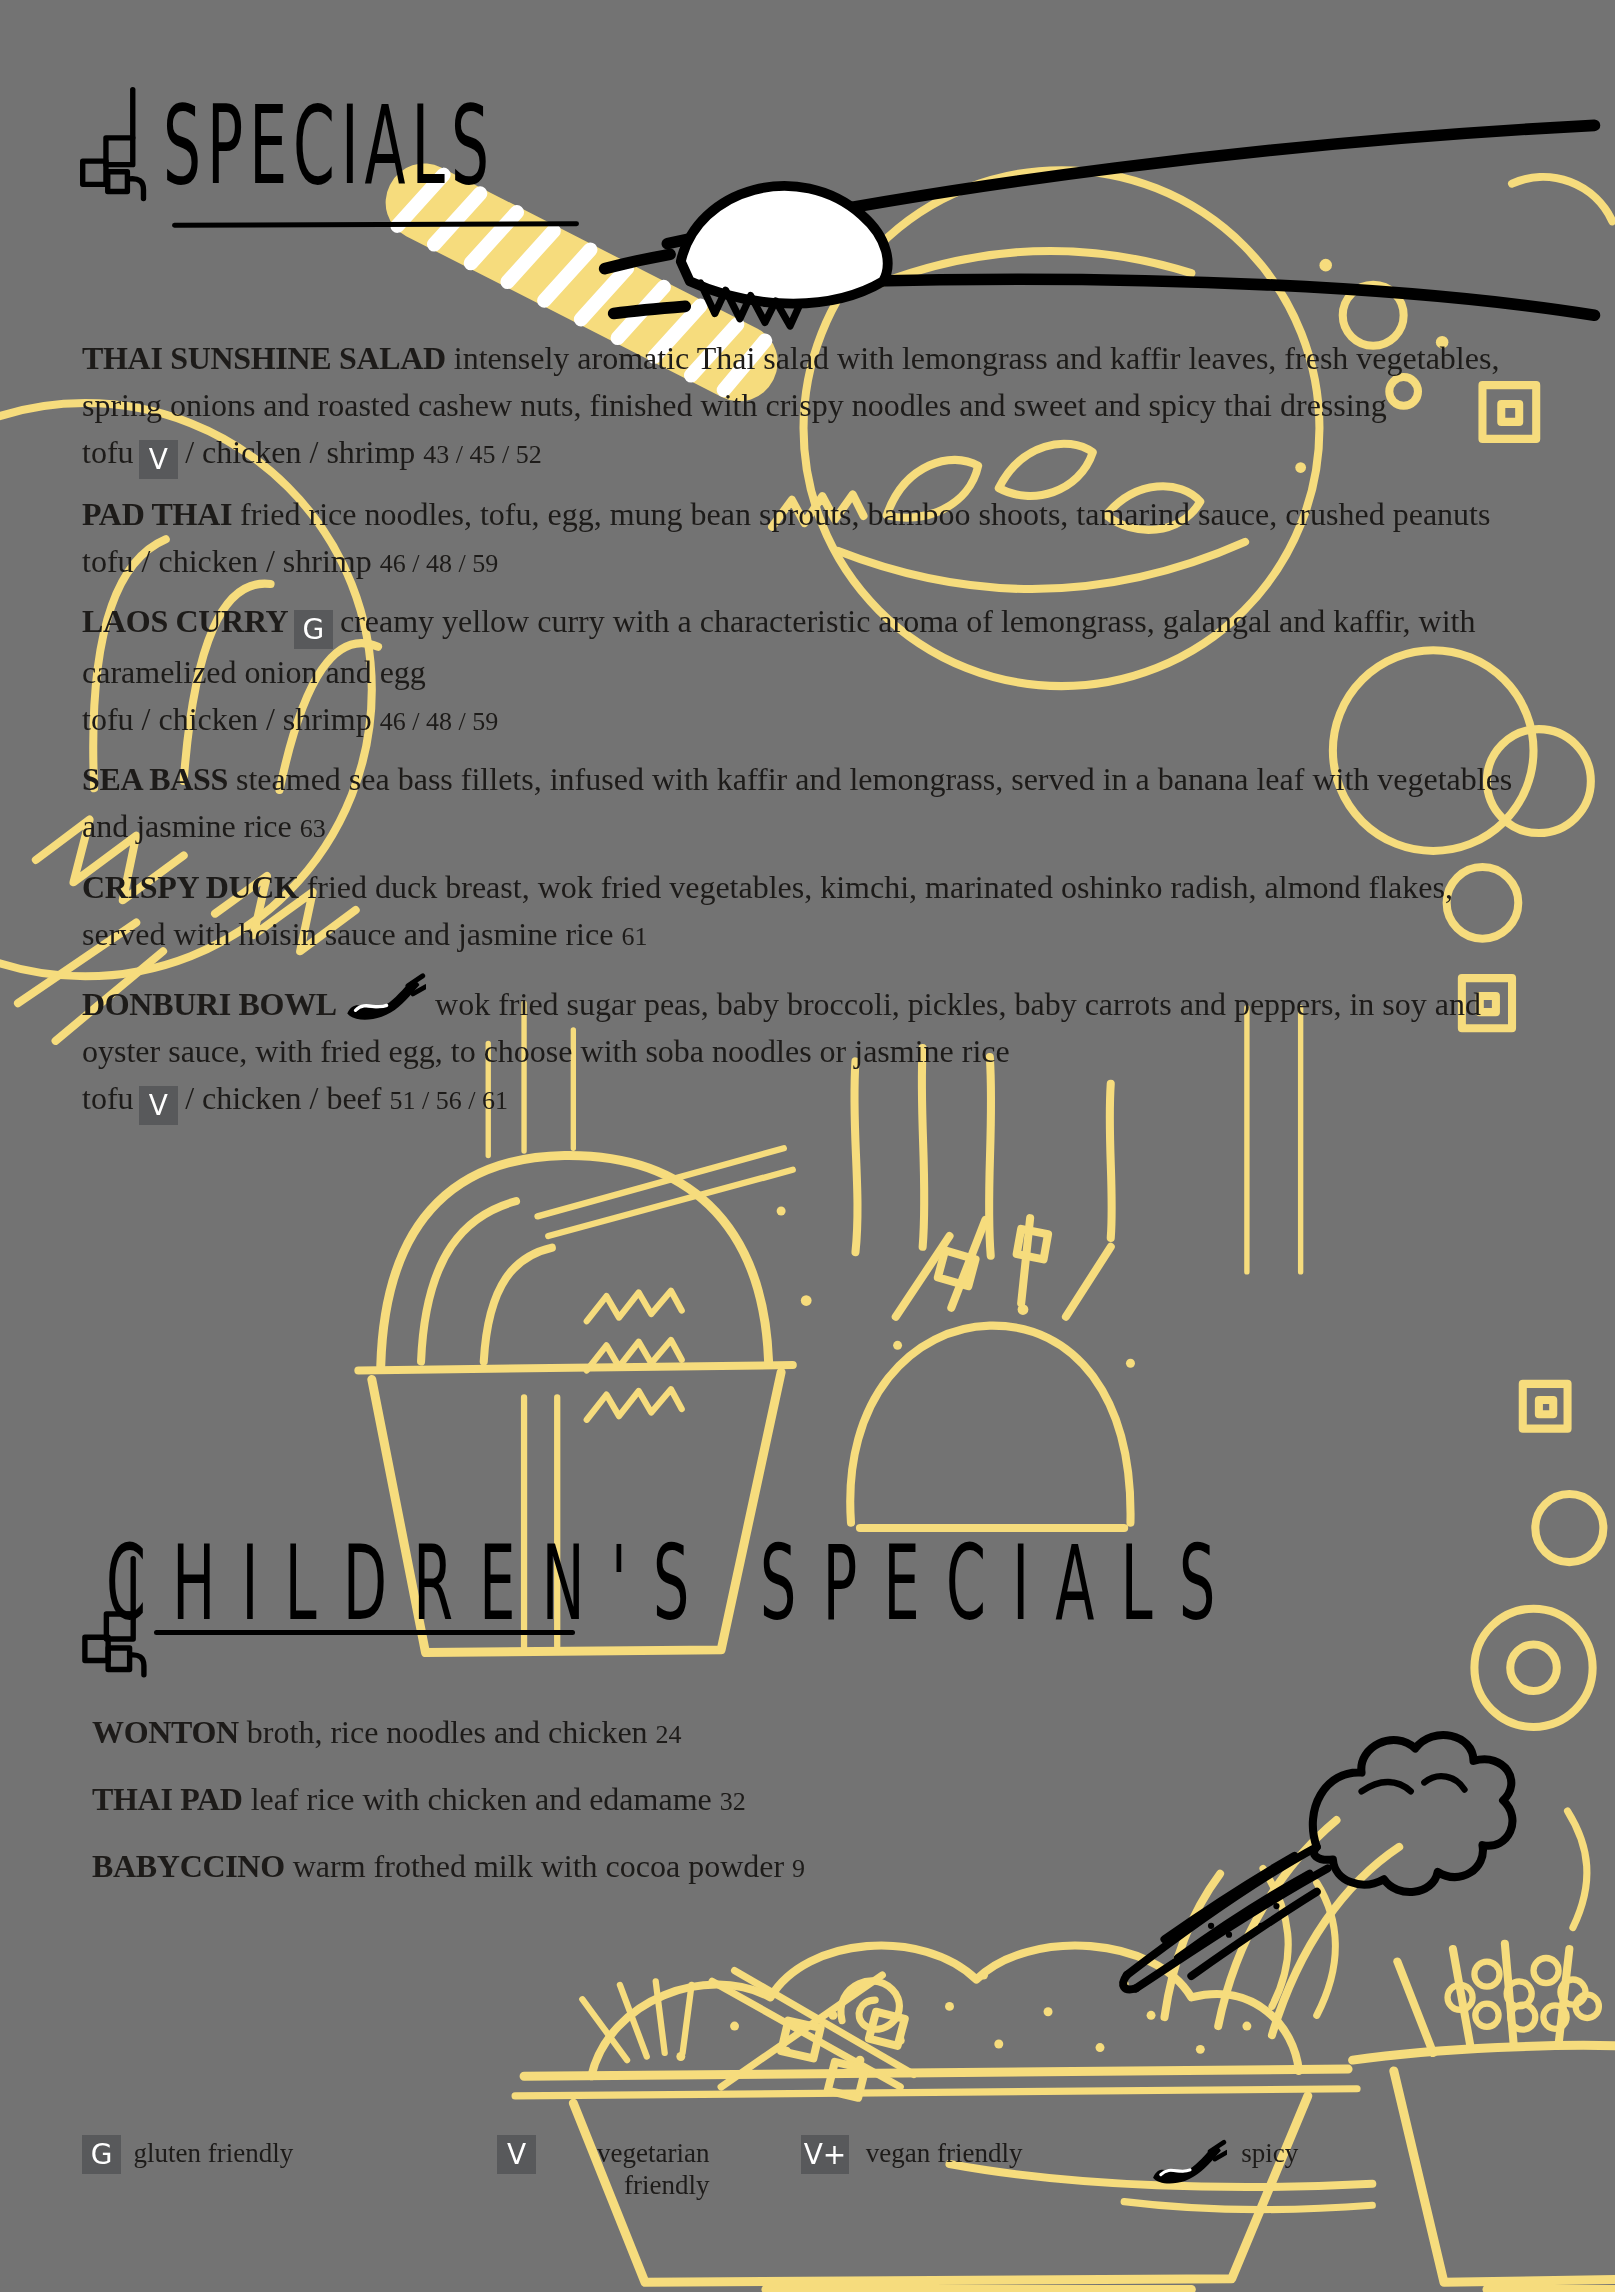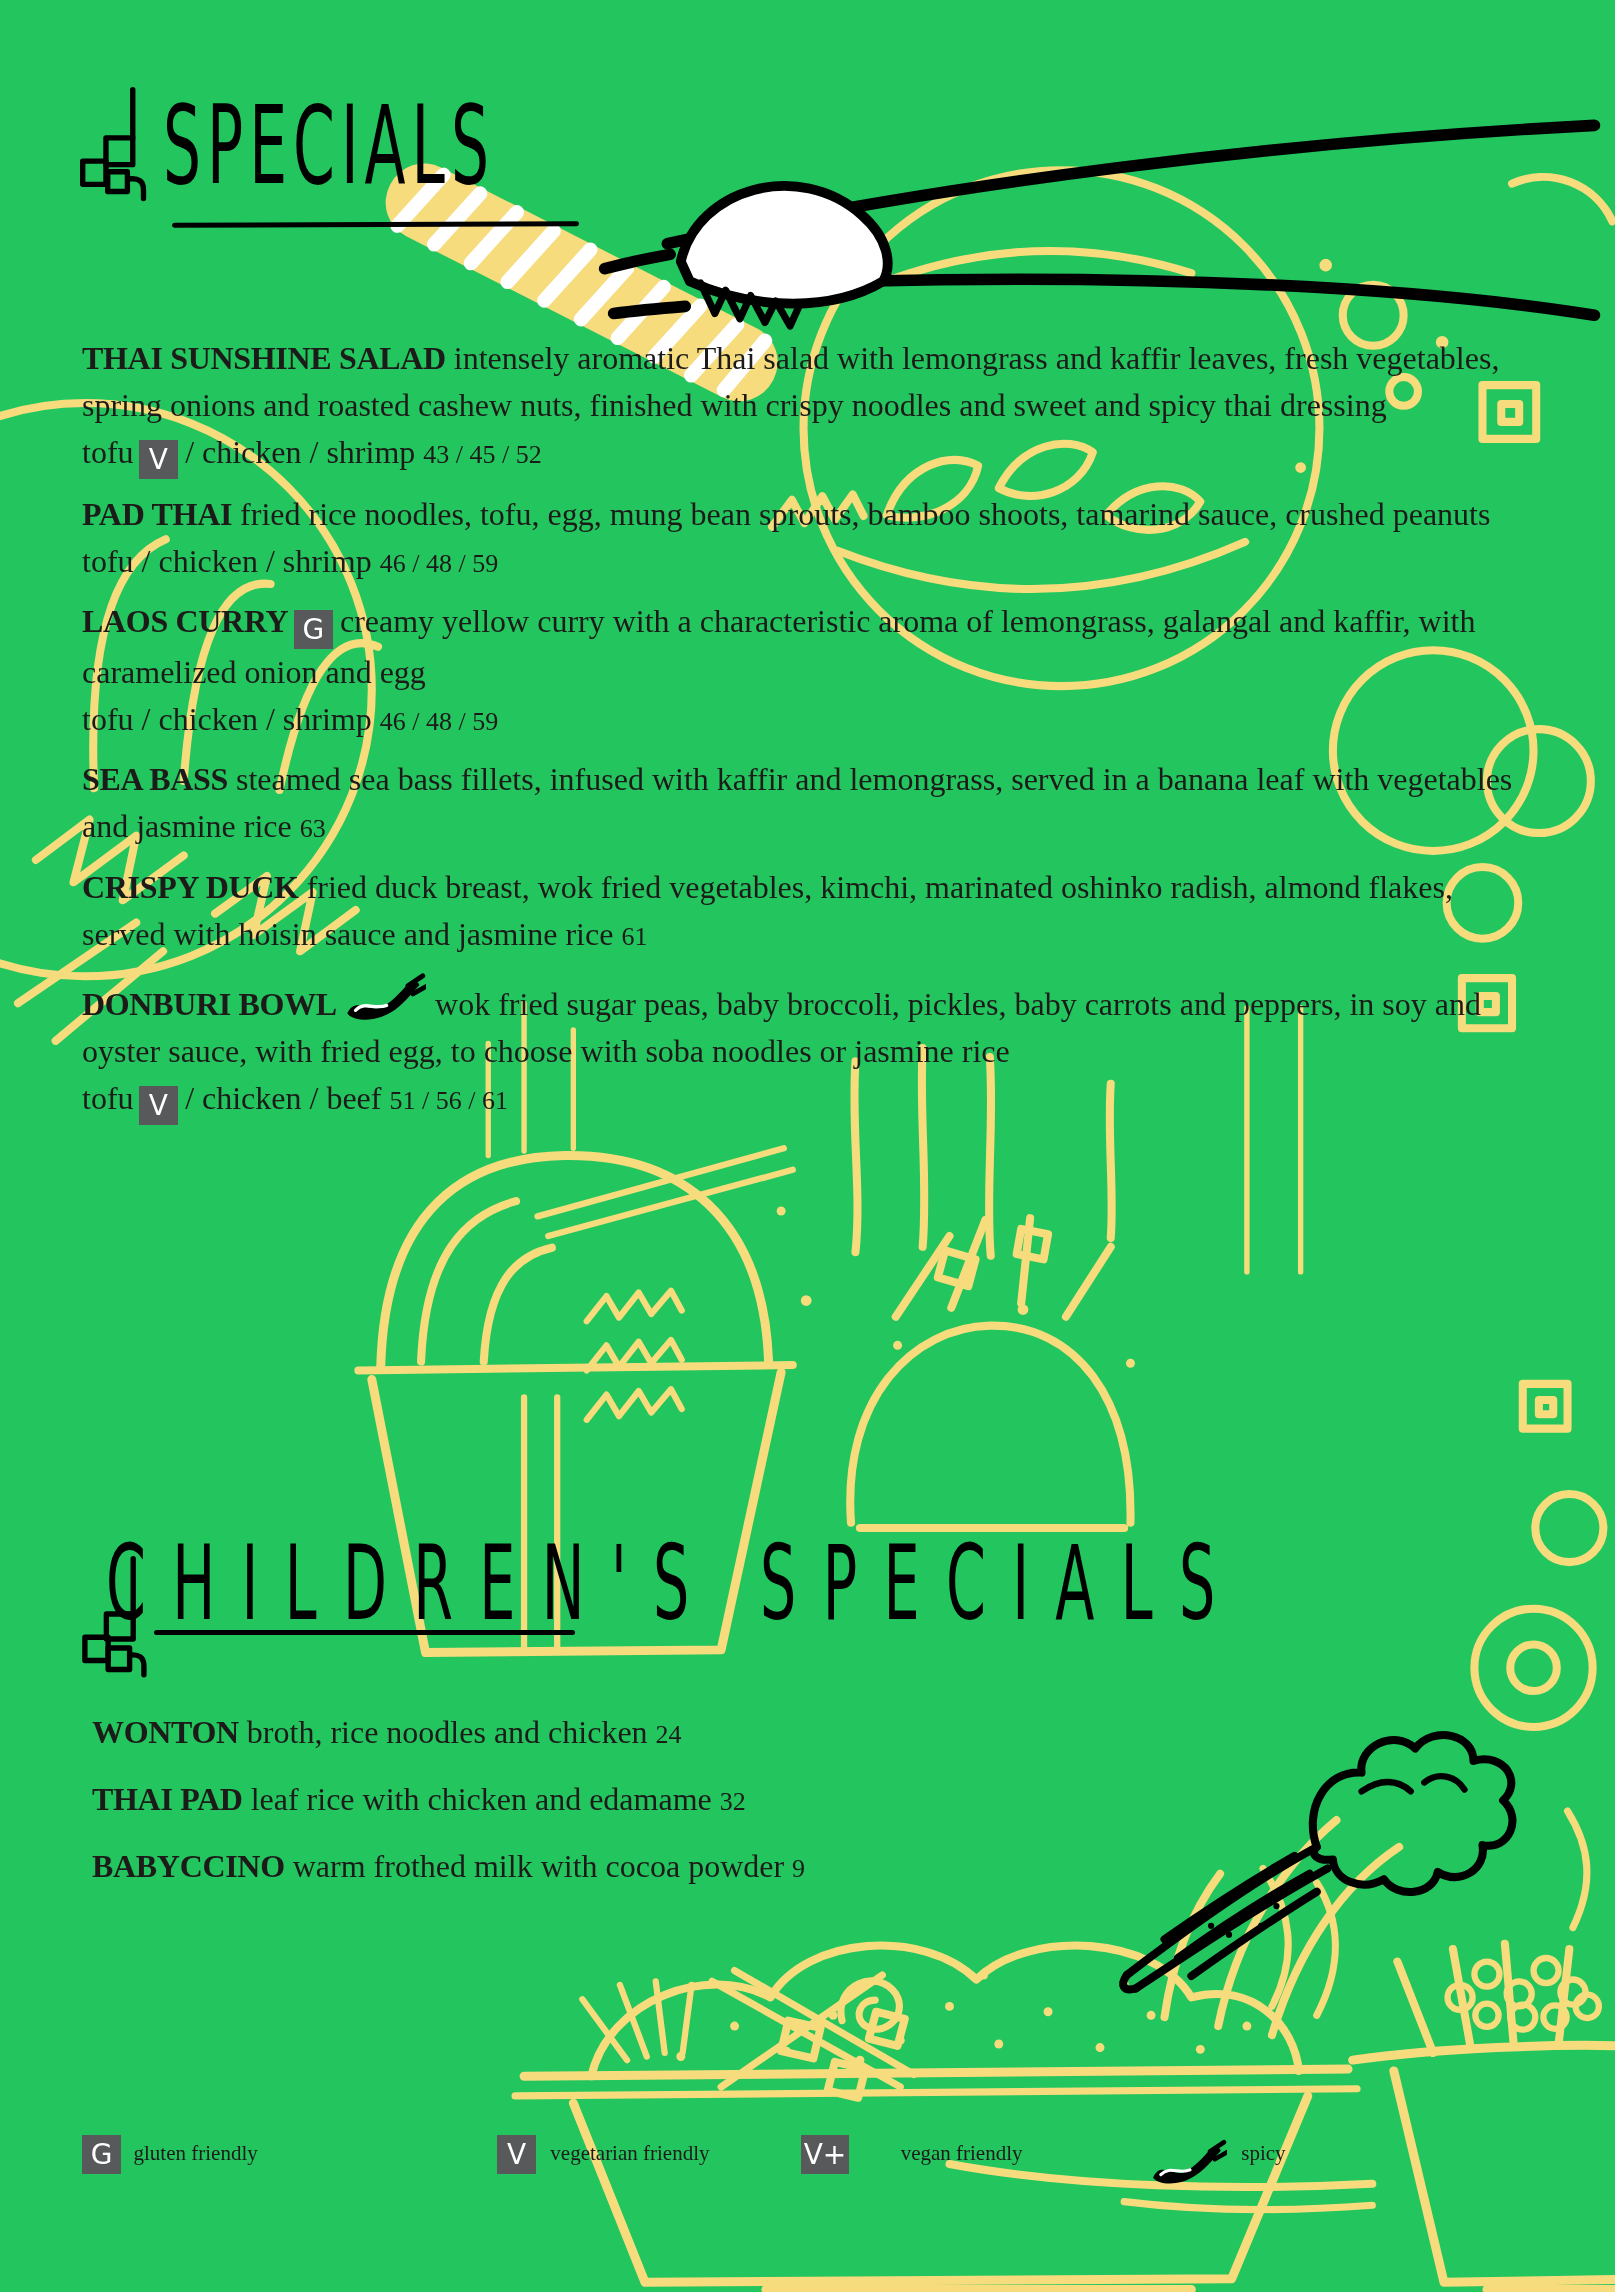--- a/index.html
+++ b/index.html
@@ -1,16 +1,16 @@
 <!DOCTYPE html>
 <html style="font-size:14.3px"><head>
 <meta charset="utf-8">
 <style>
   html,body{margin:0;padding:0;background:#fff;}
-  .page{position:relative;width:1616px;height:2293px;background:#22c55e;overflow:hidden;
+  .page{position:relative;width:1616px;height:2293px;background:#737373;overflow:hidden;
         font-family:"Liberation Serif","DejaVu Serif",serif;color:#1d1b19;}
   .decor{position:absolute;left:0;top:0;z-index:0;}
   .txt{position:absolute;z-index:2;}
 
   
   .hand-title{font-family:"DejaVu Sans",sans-serif;font-weight:400;color:#000;
               transform:scaleX(0.55);transform-origin:left top;white-space:nowrap;margin:0;}
   #title-specials{left:163px;top:82px;font-size:109px;letter-spacing:0.10em;}
   #title-children{left:106px;top:1522px;font-size:104px;letter-spacing:0.46em;}
   .title-underline{position:absolute;background:#000;height:4.5px;border-radius:2.7px;z-index:2;}
@@ -34,21 +34,21 @@
   .badge:empty{display:none;}
   .spicy-inline{vertical-align:-9px;margin:0 9px 0 7.2px;}
 
   #menu-children{top:1695px;}
   #menu-children p{margin:10px;line-height:54px;}
 
   
   .legend{position:absolute;left:82px;top:2135px;width:1433px;height:107px;z-index:2;}
   .lg{position:absolute;top:0;display:flex;align-items:flex-start;}
   .lg .badge{margin:0 12.5px 0 0;vertical-align:0;}
-  .lg-label{font-size:21px;line-height:32px;padding-top:1.8px;}
+  .lg-label{font-size:27px;line-height:32px;padding-top:1.8px;}
   #lg-gluten{left:0;}
   #lg-veg{left:415px;}
   #lg-vegan{left:719px;}
   #lg-spicy{left:1068px;}
   #lg-veg .lg-label,#lg-vegan .lg-label{width:161px;text-align:right;}
   #lg-spicy svg{margin:3.6px 14.3px 0 0;}
 </style>
 </head>
 <body>
 

